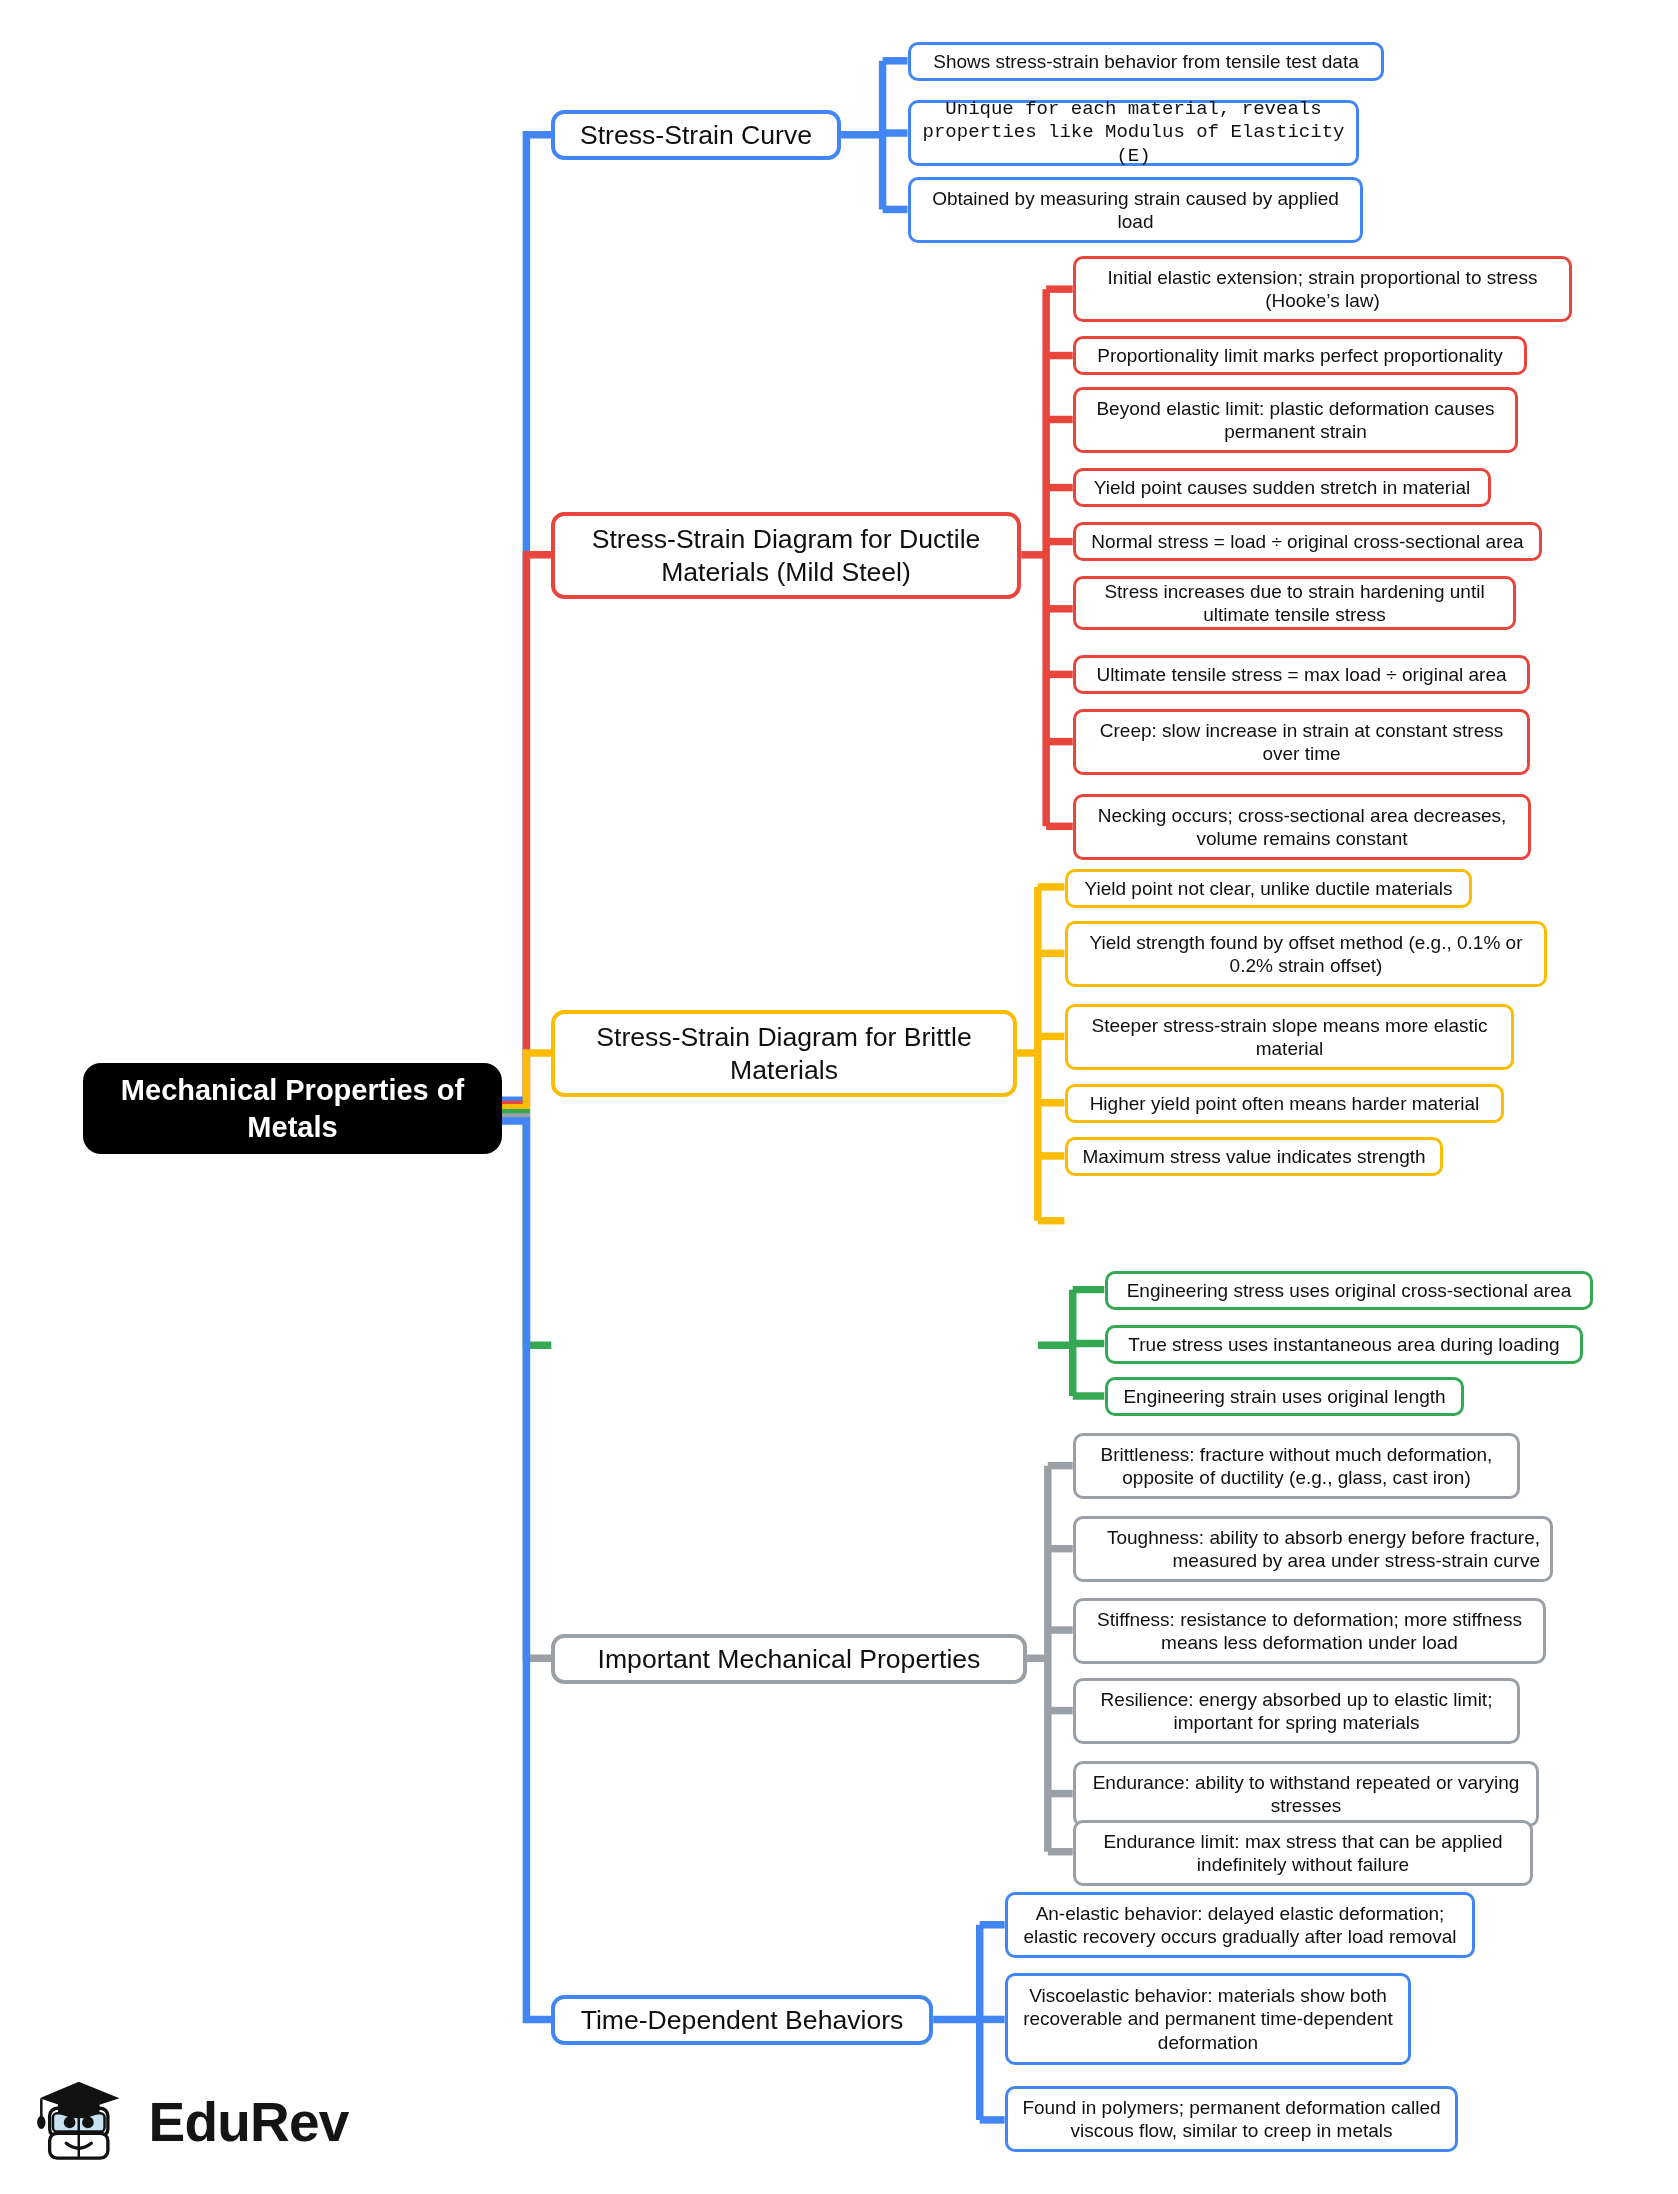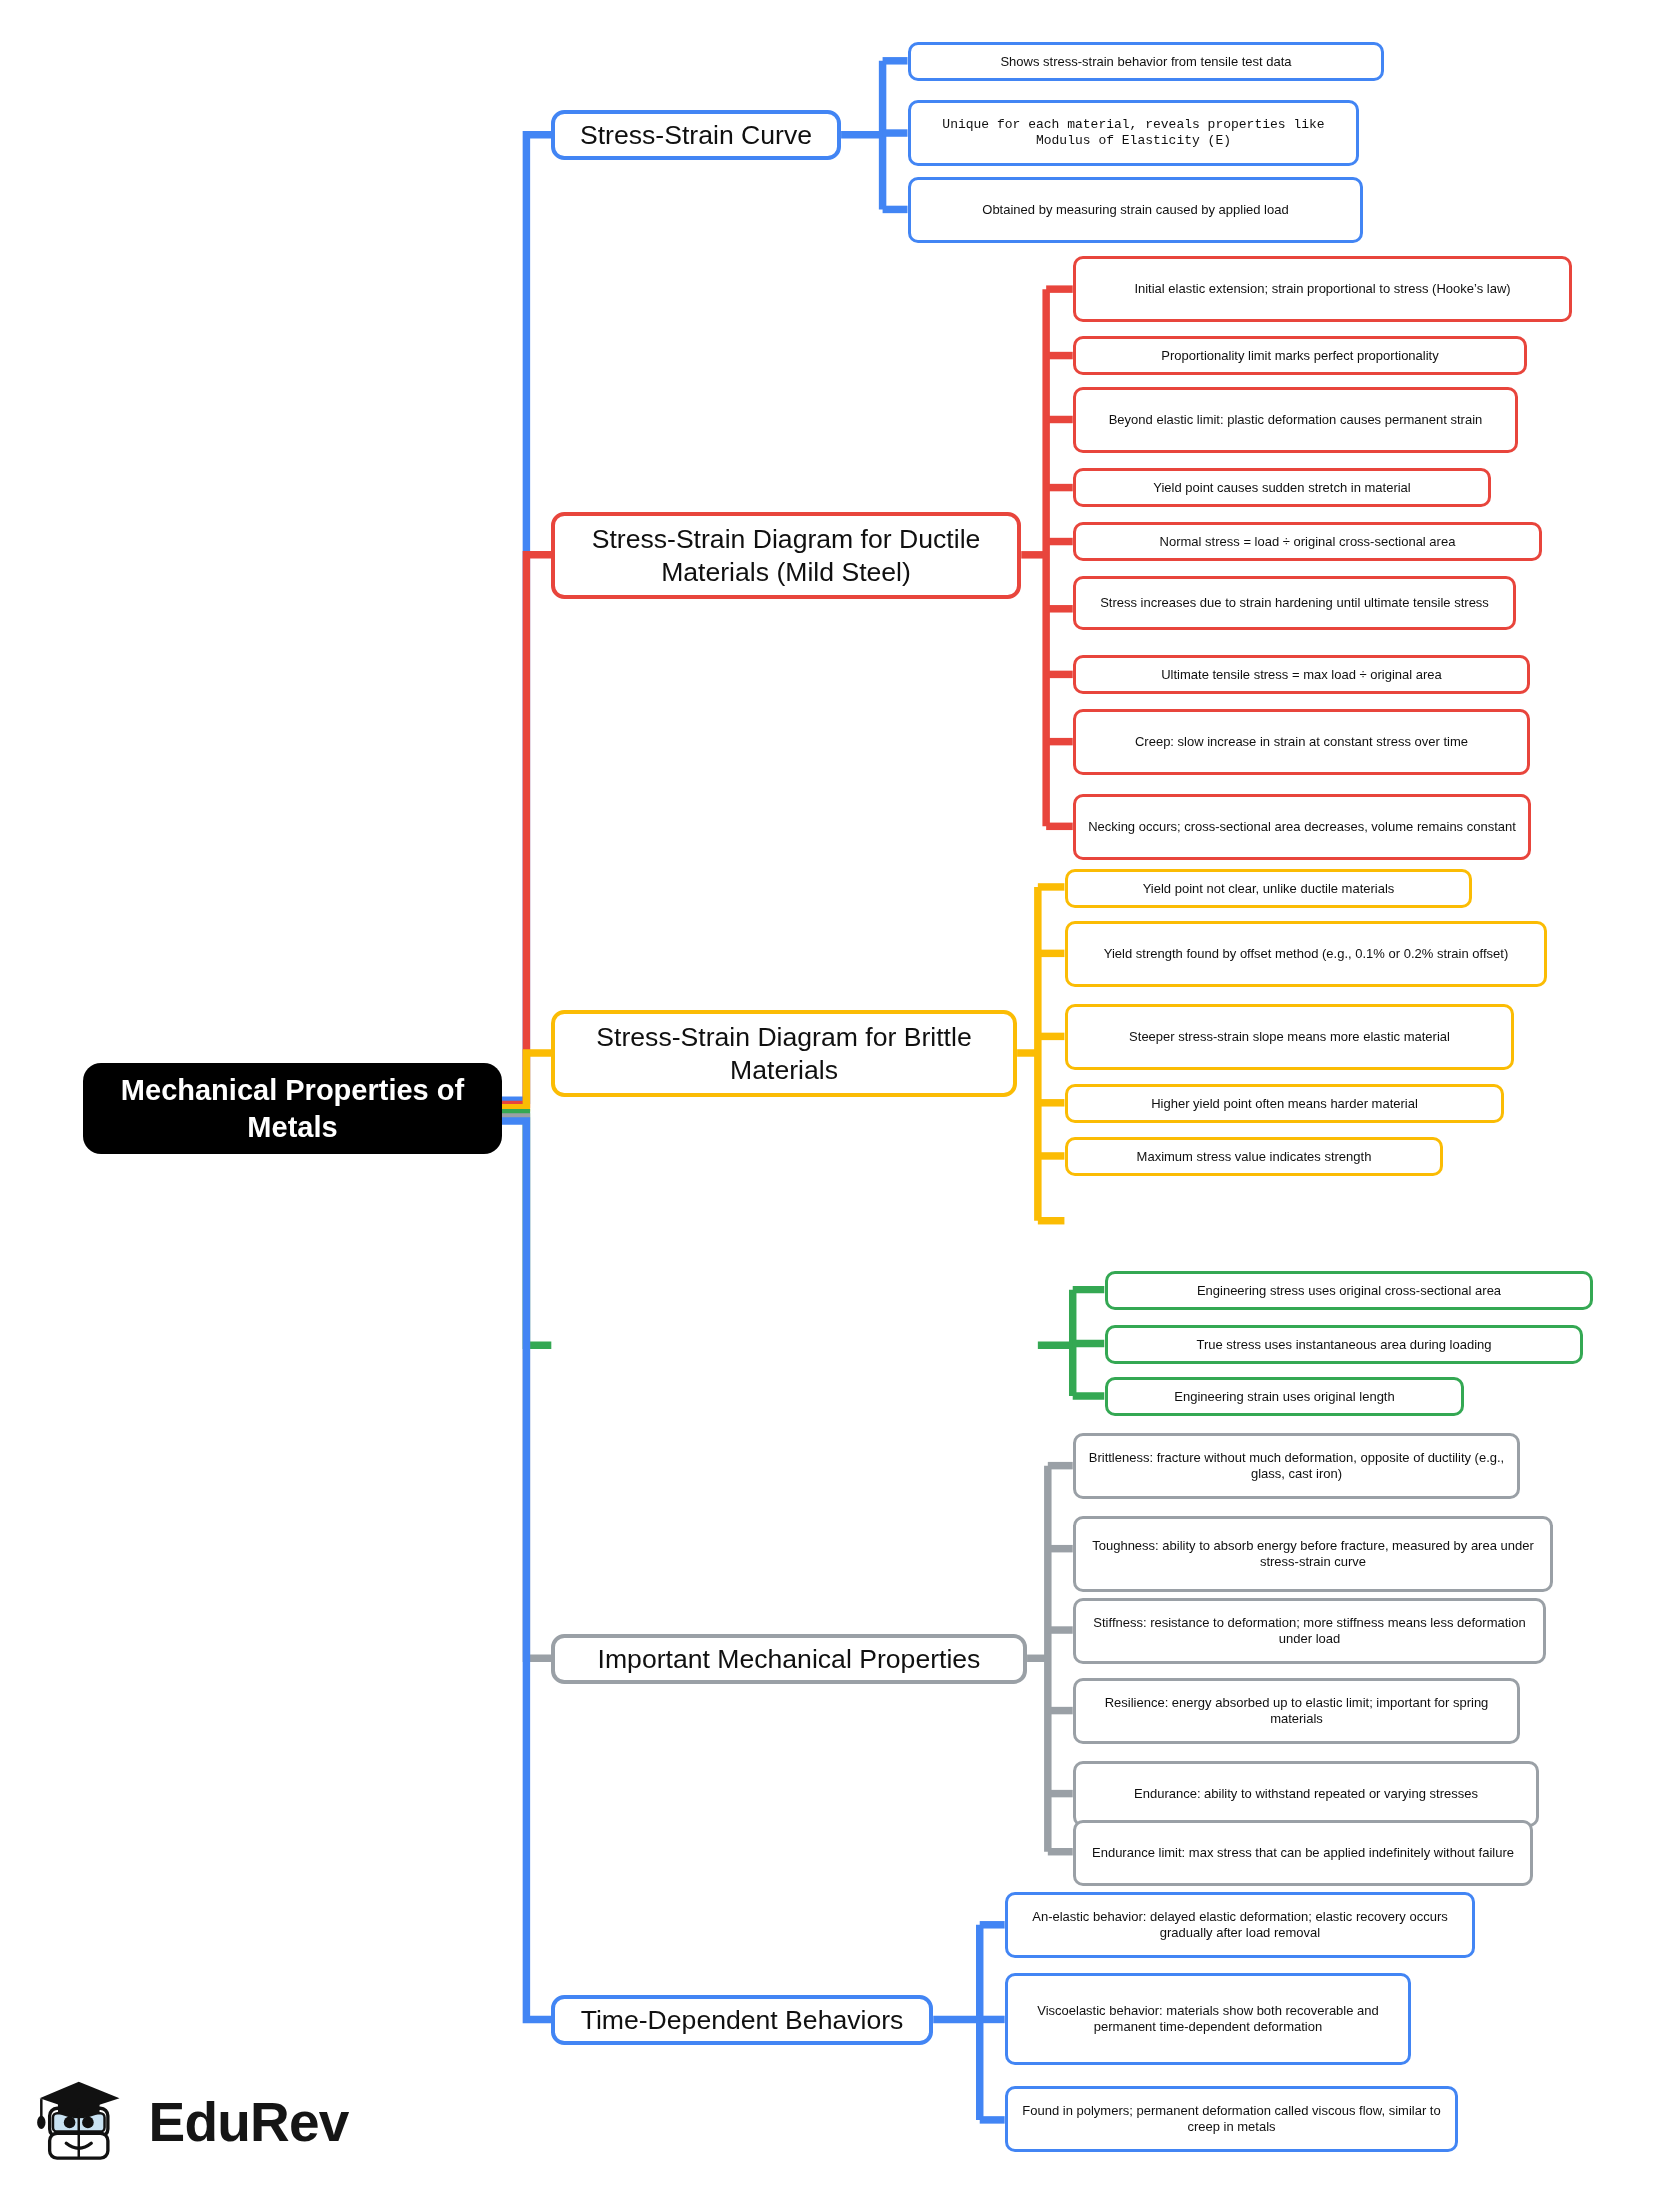--- a/index.html
+++ b/index.html
@@ -51,21 +51,21 @@
   }
   .branch {
     border-width: 4.2px;
     border-radius: 13.3px;
     font-size: 26.6px;
     padding: 5px 13.3px;
   }
   .leaf {
     border-width: 3.3px;
     border-radius: 10px;
-    font-size: 13px;
+    font-size: 19px;
     padding: 3.3px 10px;
   }
   .c-blue   { border-color: #4285f4; }
   .c-red    { border-color: #e8453c; }
   .c-yellow { border-color: #fbbc04; }
   .c-green  { border-color: #34a853; }
   .c-gray   { border-color: #9aa0a6; }
 
   
   #logo {
@@ -237,21 +237,21 @@
     <span>Engineering strain uses original length</span>
   </div>
 
   <div class="node branch c-gray" style="left:551px; top:1634px; width:476px; height:50px;">
     <span>Important Mechanical Properties</span>
   </div>
 
   <div class="node leaf c-gray" style="left:1073px; top:1433px; width:447px; height:66px;">
     <span>Brittleness: fracture without much deformation, opposite of ductility (e.g., glass, cast iron)</span>
   </div>
-  <div class="node leaf c-gray" style="left:1073px; top:1516px; width:480px; height:76px;">
+  <div class="node leaf c-gray" style="left:1073px; top:1516px; width:480px; height:66px;text-align:right;">
     <span>Toughness: ability to absorb energy before fracture, measured by area under stress-strain curve</span>
   </div>
   <div class="node leaf c-gray" style="left:1073px; top:1598px; width:473px; height:66px;">
     <span>Stiffness: resistance to deformation; more stiffness means less deformation under load</span>
   </div>
   <div class="node leaf c-gray" style="left:1073px; top:1678px; width:447px; height:66px;">
     <span>Resilience: energy absorbed up to elastic limit; important for spring materials</span>
   </div>
   <div class="node leaf c-gray" style="left:1073px; top:1761px; width:466px; height:66px;">
     <span>Endurance: ability to withstand repeated or varying stresses</span>

